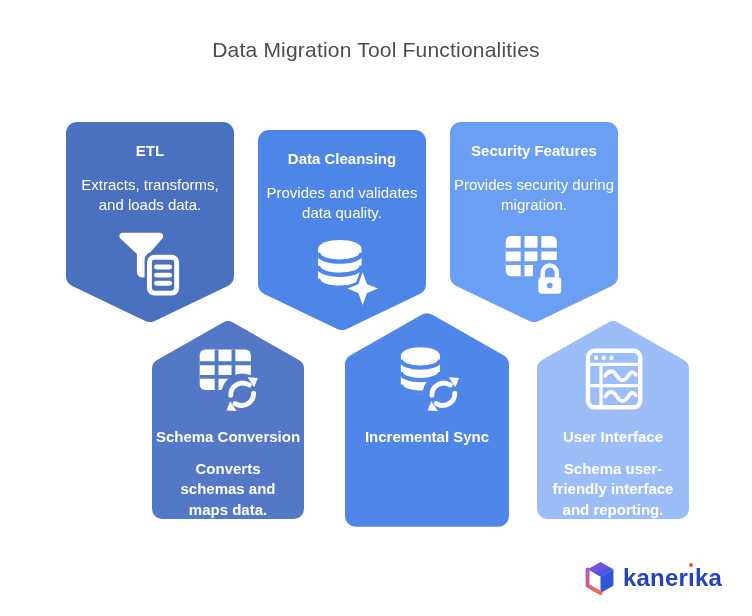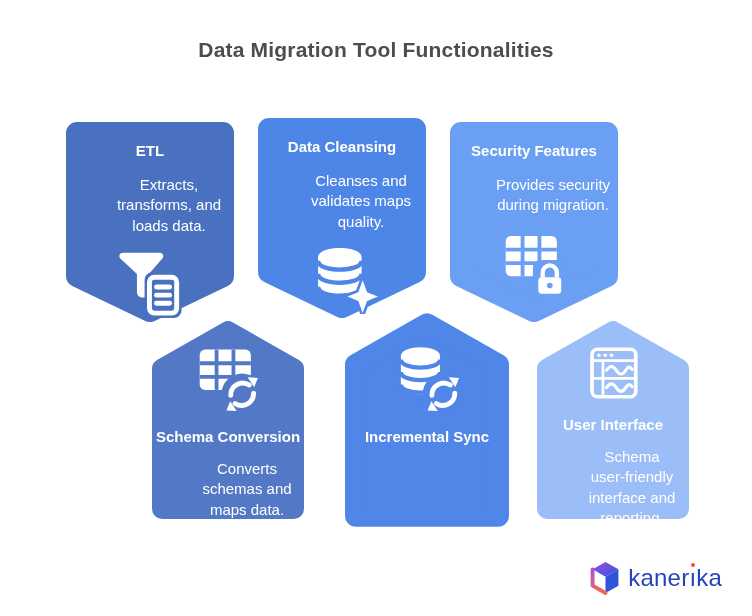--- a/index.html
+++ b/index.html
@@ -2,48 +2,48 @@
 <html><head>
 <meta charset="utf-8">
 <style>
   html,body{margin:0;padding:0;}
   body{
     width:752px;height:616px;position:relative;background:#ffffff;
     font-family:"Liberation Sans", sans-serif;overflow:hidden;
   }
   .page-title{
     position:absolute;top:38px;left:0;width:752px;text-align:center;
-    font-size:21px;font-weight:700;color:#4d4d4d;letter-spacing:.2px;
+    font-size:21px;font-weight:400;color:#4d4d4d;letter-spacing:.2px;
   }
   .card{position:absolute;color:var(--card);}
   .card .shape{position:absolute;left:0;top:0;width:100%;height:100%;}
   .card .content{position:absolute;left:0;top:0;width:100%;height:100%;
     display:flex;flex-direction:column;align-items:center;text-align:center;}
   .card-title{color:#fff;font-size:15px;font-weight:700;line-height:1.2;}
-  .card-desc{color:#fff;font-size:15px;font-weight:400;line-height:1.35;padding:0 12px;margin-left:38px;}
+  .card-desc{color:#fff;font-size:15px;font-weight:400;line-height:1.35;padding:0 12px;}
   .icon{display:block;}
   
   .card.down{width:188px;height:200px;}
   .card.down .card-title{margin-top:20px;}
   .card.down .card-desc{margin-top:15px;}
   .card.down .icon{margin-top:8px;}
   
   .card.up{width:152px;height:216px;}
   .card.up .icon{margin-top:30px;}
   .card.up .card-title{margin-top:12px;}
-  .card.up .card-desc{margin-top:13px;}
+  .card.up .card-desc{margin-top:13px;font-weight:bold;}
   .c1{left:56px;top:122px;}
-  .c2{left:248px;top:118px;}
+  .c2{left:248px;top:130px;}
   .c3{left:440px;top:122px;}
   .c4{left:152px;top:312px;}
   .c5{left:345px;top:312px;padding-left:12px;}
   .c6{left:537px;top:312px;}
   
   .logo{position:absolute;right:30px;top:560px;display:flex;align-items:center;gap:7px;}
-  .logo-text{font-size:24px;font-weight:400;letter-spacing:.2px;display:flex;align-items:flex-end;}
+  .logo-text{font-size:24px;font-weight:700;letter-spacing:.2px;display:flex;align-items:flex-end;}
   .logo-i{position:relative;}
   .logo-i .idot{position:absolute;left:50%;transform:translateX(-50%);top:-1px;
     width:4px;height:4px;border-radius:50%;}
 </style>
 </head>
 <body>
 
 <div class="page-title" style="color: rgb(77, 77, 77);">Data Migration Tool Functionalities</div>
 
 <div class="card down c1" style="--card: #4a71bf;">
@@ -63,21 +63,21 @@
     </svg>
   </div>
 </div>
 
 <div class="card down c2" style="--card: #4e86e8;">
   <svg class="shape" viewBox="0 0 168 200">
     <path d="M11,11 H157 V154 L84,189 L11,154 Z" fill="var(--card)" stroke="var(--card)" stroke-width="22" stroke-linejoin="round"></path>
   </svg>
   <div class="content">
     <div class="card-title">Data Cleansing</div>
-    <div class="card-desc">Cleanses and validates maps quality.</div>
+    <div class="card-desc">Provides and validates data quality.</div>
     <svg class="icon" width="74" height="74" viewBox="0 0 68 68">
       <path d="M12,16 c0,-11.5 40,-11.5 40,0 v28 c0,11.5 -40,11.5 -40,0 Z" fill="#fff"></path>
       <path d="M12,19 c0,11 40,11 40,0" fill="none" stroke="currentColor" stroke-width="4"></path>
       <path d="M12,31 c0,11 40,11 40,0" fill="none" stroke="currentColor" stroke-width="4"></path>
       <path d="M12,43 c0,11 40,11 40,0" fill="none" stroke="currentColor" stroke-width="4"></path>
       <path d="M53,37 L57,48 L67,52 L57,56 L53,67 L49,56 L39,52 L49,48 Z" fill="#fff" stroke="currentColor" stroke-width="5" stroke-linejoin="round"></path>
       <path d="M53,37 L57,48 L67,52 L57,56 L53,67 L49,56 L39,52 L49,48 Z" fill="#fff"></path>
     </svg>
   </div>
 </div>

